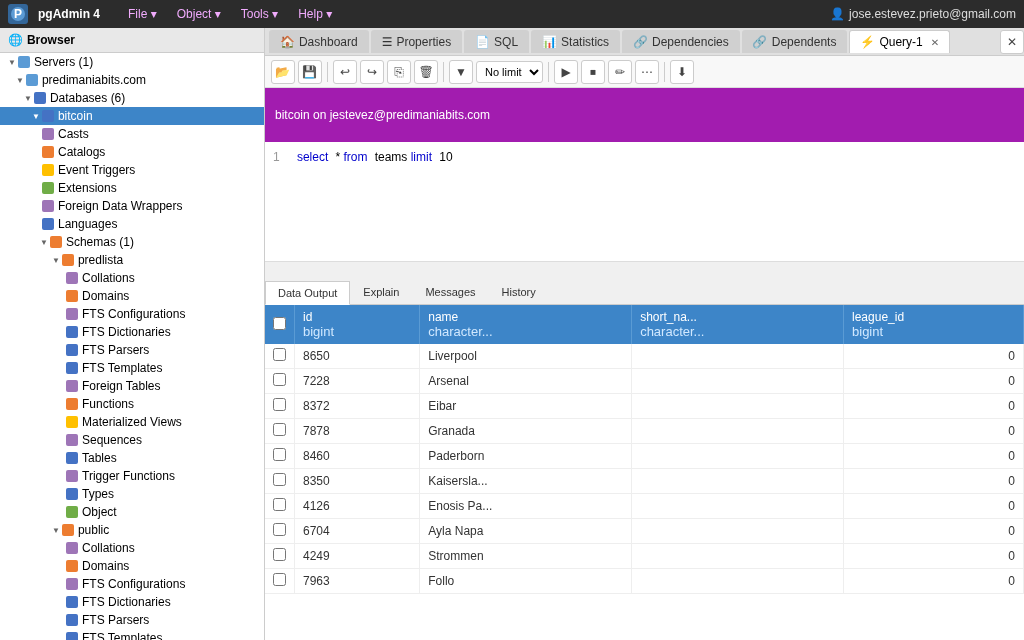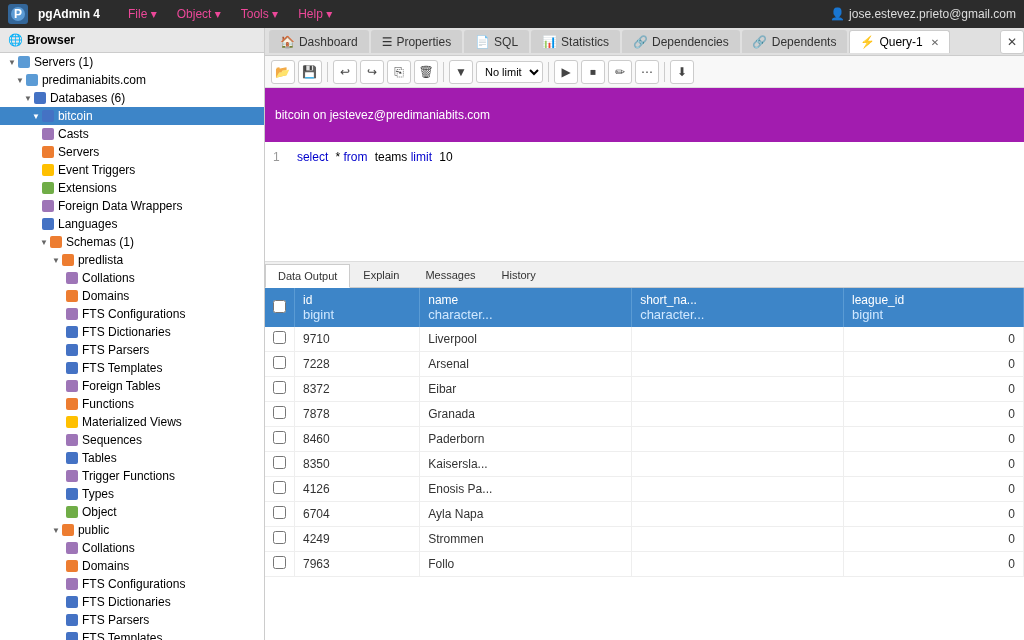--- a/index.html
+++ b/index.html
@@ -22,21 +22,21 @@
       display: flex; align-items: center; justify-content: center;
       color: #fff; font-weight: bold; font-size: 10px;
       margin-right: 6px;
     }
     .menu-bar .app-title {
       color: #fff;
       font-weight: bold;
       margin-right: 16px;
     }
     .menu-item {
-      color: #ec4899;
+      color: #f0abfc;
       padding: 3px 8px;
       cursor: pointer;
       border-radius: 3px;
     }
     .menu-bar .spacer { flex: 1; }
     .user-info { color: #ddd; font-size: 11px; display: flex; align-items: center; gap: 4px; }
 
     
     .main-container {
       display: flex;
@@ -156,21 +156,21 @@
     }
     .line-num { color: #999; margin-right: 10px; }
     .kw { color: #0000cc; }
 
     
     .result-tabs {
       display: flex;
       background: #f0f0f0;
       border-bottom: 1px solid #ccc;
       align-items: flex-end;
-      height: 26px;
+      height: 43px;
     }
     .result-tab {
       padding: 5px 12px;
       cursor: pointer;
       border: 1px solid transparent;
       color: #333;
       font-size: 11px;
     }
     .result-tab.active {
       background: #fff;
@@ -272,21 +272,21 @@
           <span>bitcoin</span>
         </div>
         <div class="tree-item" style="padding-left: 40px;">
           <span class="chevron"></span>
           <span class="icon-sq" style="background: rgb(158, 117, 183);"></span>
           <span>Casts</span>
         </div>
         <div class="tree-item" style="padding-left: 40px;">
           <span class="chevron"></span>
           <span class="icon-sq" style="background: rgb(237, 125, 49);"></span>
-          <span>Servers</span>
+          <span>Catalogs</span>
         </div>
         <div class="tree-item" style="padding-left: 40px;">
           <span class="chevron"></span>
           <span class="icon-sq" style="background: rgb(255, 192, 0);"></span>
           <span>Event Triggers</span>
         </div>
         <div class="tree-item" style="padding-left: 40px;">
           <span class="chevron"></span>
           <span class="icon-sq" style="background: rgb(112, 173, 71);"></span>
           <span>Extensions</span>
@@ -510,21 +510,21 @@
             </th>
             <th>id<span class="col-type">bigint</span></th>
             <th>name<span class="col-type">character...</span></th>
             <th>short_na...<span class="col-type">character...</span></th>
             <th>league_id<span class="col-type">bigint</span></th>
           </tr>
         </thead>
         <tbody id="table-body">
         <tr>
               <td class="checkbox-col"><input type="checkbox" style=""></td>
-              <td>9710</td>
+              <td>8650</td>
               <td>Liverpool</td>
               <td></td>
               <td class="num-val">0</td>
             </tr>
             <tr>
               <td class="checkbox-col"><input type="checkbox" style=""></td>
               <td>7228</td>
               <td>Arsenal</td>
               <td></td>
               <td class="num-val">0</td>

